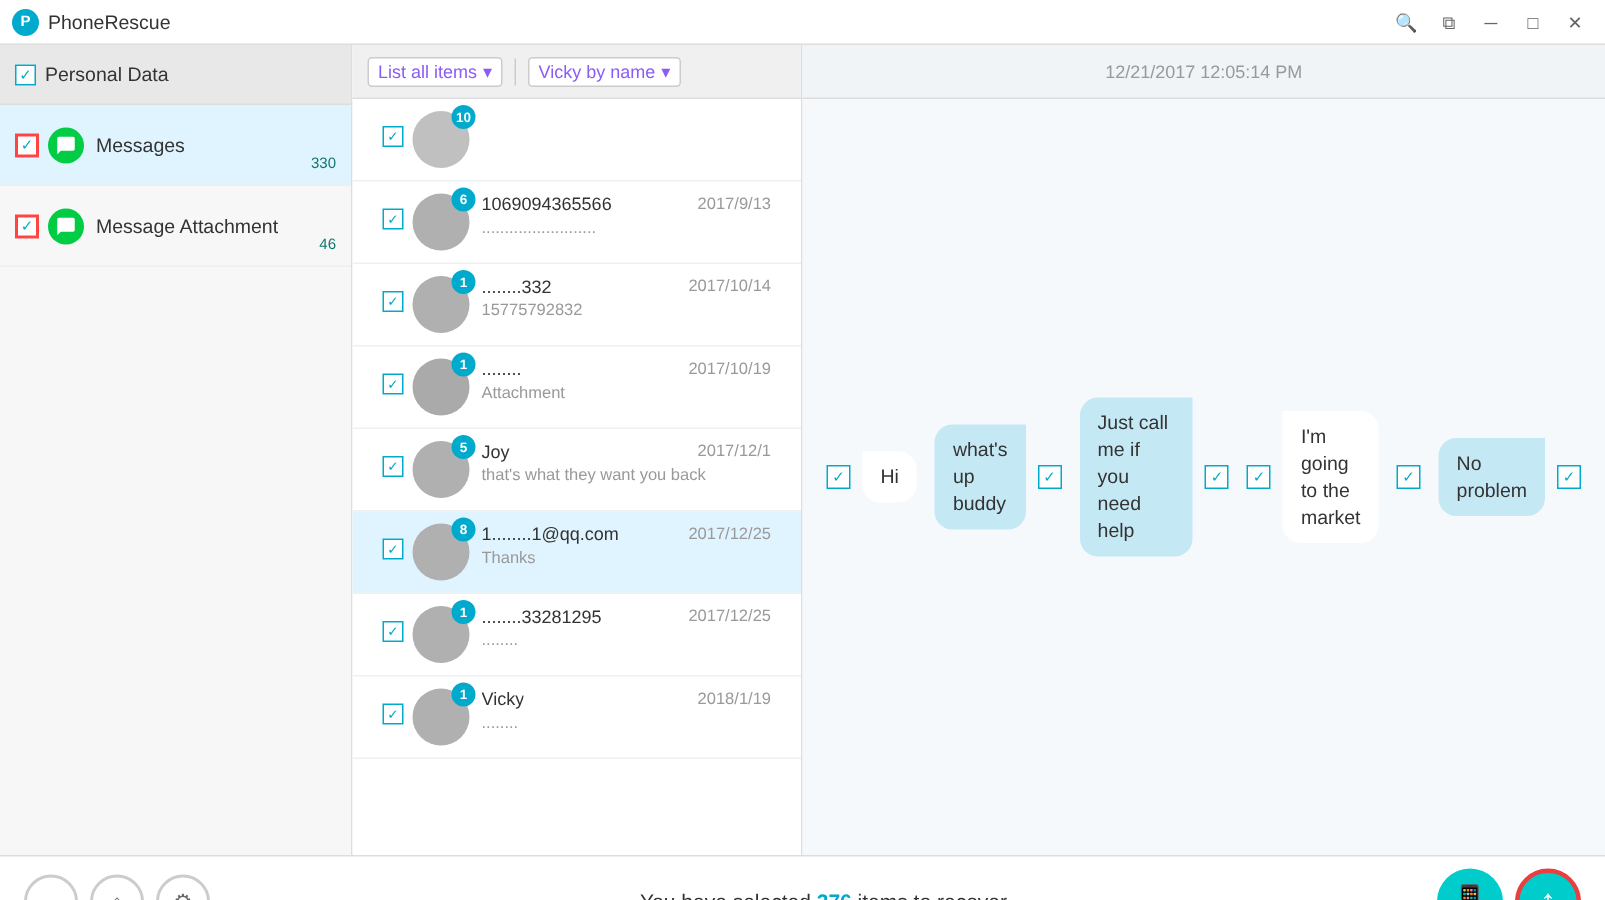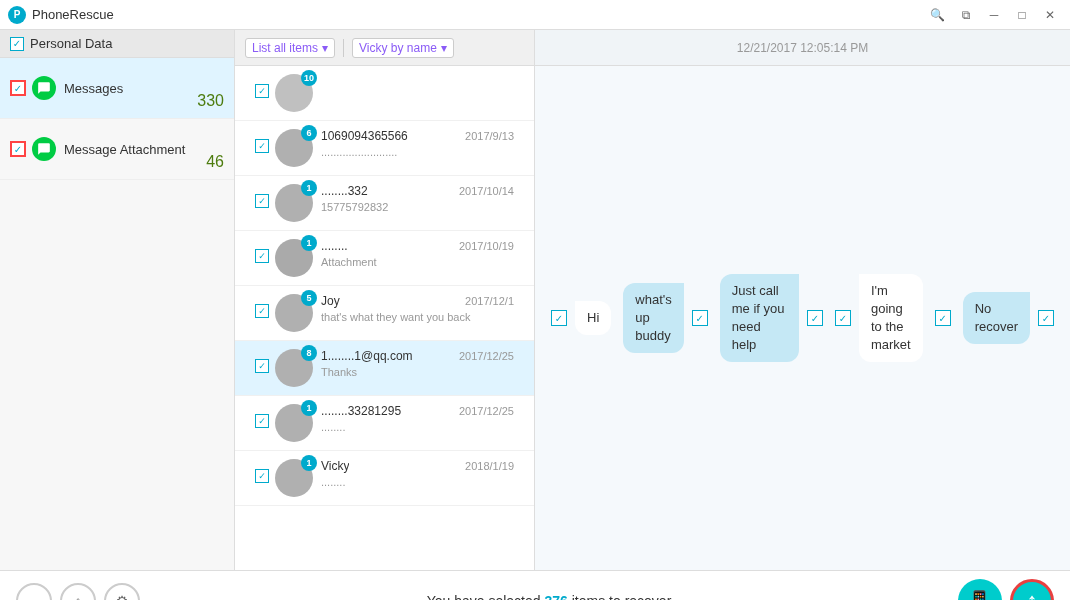--- a/index.html
+++ b/index.html
@@ -39,21 +39,21 @@
 
     
     .sidebar {
       width: 235px;
       background: #f7f7f7;
       border-right: 1px solid #ddd;
       display: flex;
       flex-direction: column;
     }
     .sidebar-header {
-      height: 28px;
+      height: 40px;
       background: #e8e8e8;
       display: flex;
       align-items: center;
       padding: 0 10px;
       border-bottom: 1px solid #ddd;
     }
     .sidebar-header-checkbox {
       width: 14px; height: 14px;
       border: 1px solid #00aacc;
       background: #fff;
@@ -85,21 +85,21 @@
       width: 24px; height: 24px;
       background: #00cc44;
       border-radius: 50%;
       display: flex; align-items: center; justify-content: center;
       margin-right: 8px;
       flex-shrink: 0;
     }
     .item-icon svg { width: 14px; height: 14px; fill: #fff; }
 
     .item-text { flex: 1; font-size: 13px; color: #333; }
-    .item-count { font-size: 16px; color: #4d7c0f; margin-top: 26px; }
+    .item-count { font-size: 10px; color: #0f766e; margin-top: 26px; }
 
     
     .bottom-bar {
       height: 60px;
       background: #fff;
       border-top: 1px solid #ddd;
       display: flex;
       align-items: center;
       justify-content: space-between;
       padding: 0 16px;
@@ -477,21 +477,21 @@
       <div class="chat-msg-row left">
         <div class="chat-check checked"></div>
         <div class="chat-bubble left-bubble">I'm going to the market</div>
       </div>
 
       <div class="chat-msg-row left">
         <div class="chat-check checked"></div>
       </div>
 
       <div class="chat-msg-row right">
-        <div class="chat-bubble right-bubble">No recover</div>
+        <div class="chat-bubble right-bubble">No problem</div>
         <div class="chat-check checked"></div>
       </div>
 
     </div>
   </div>
 
 </div>
 
 <div class="bottom-bar">
   <div class="bottom-nav">

